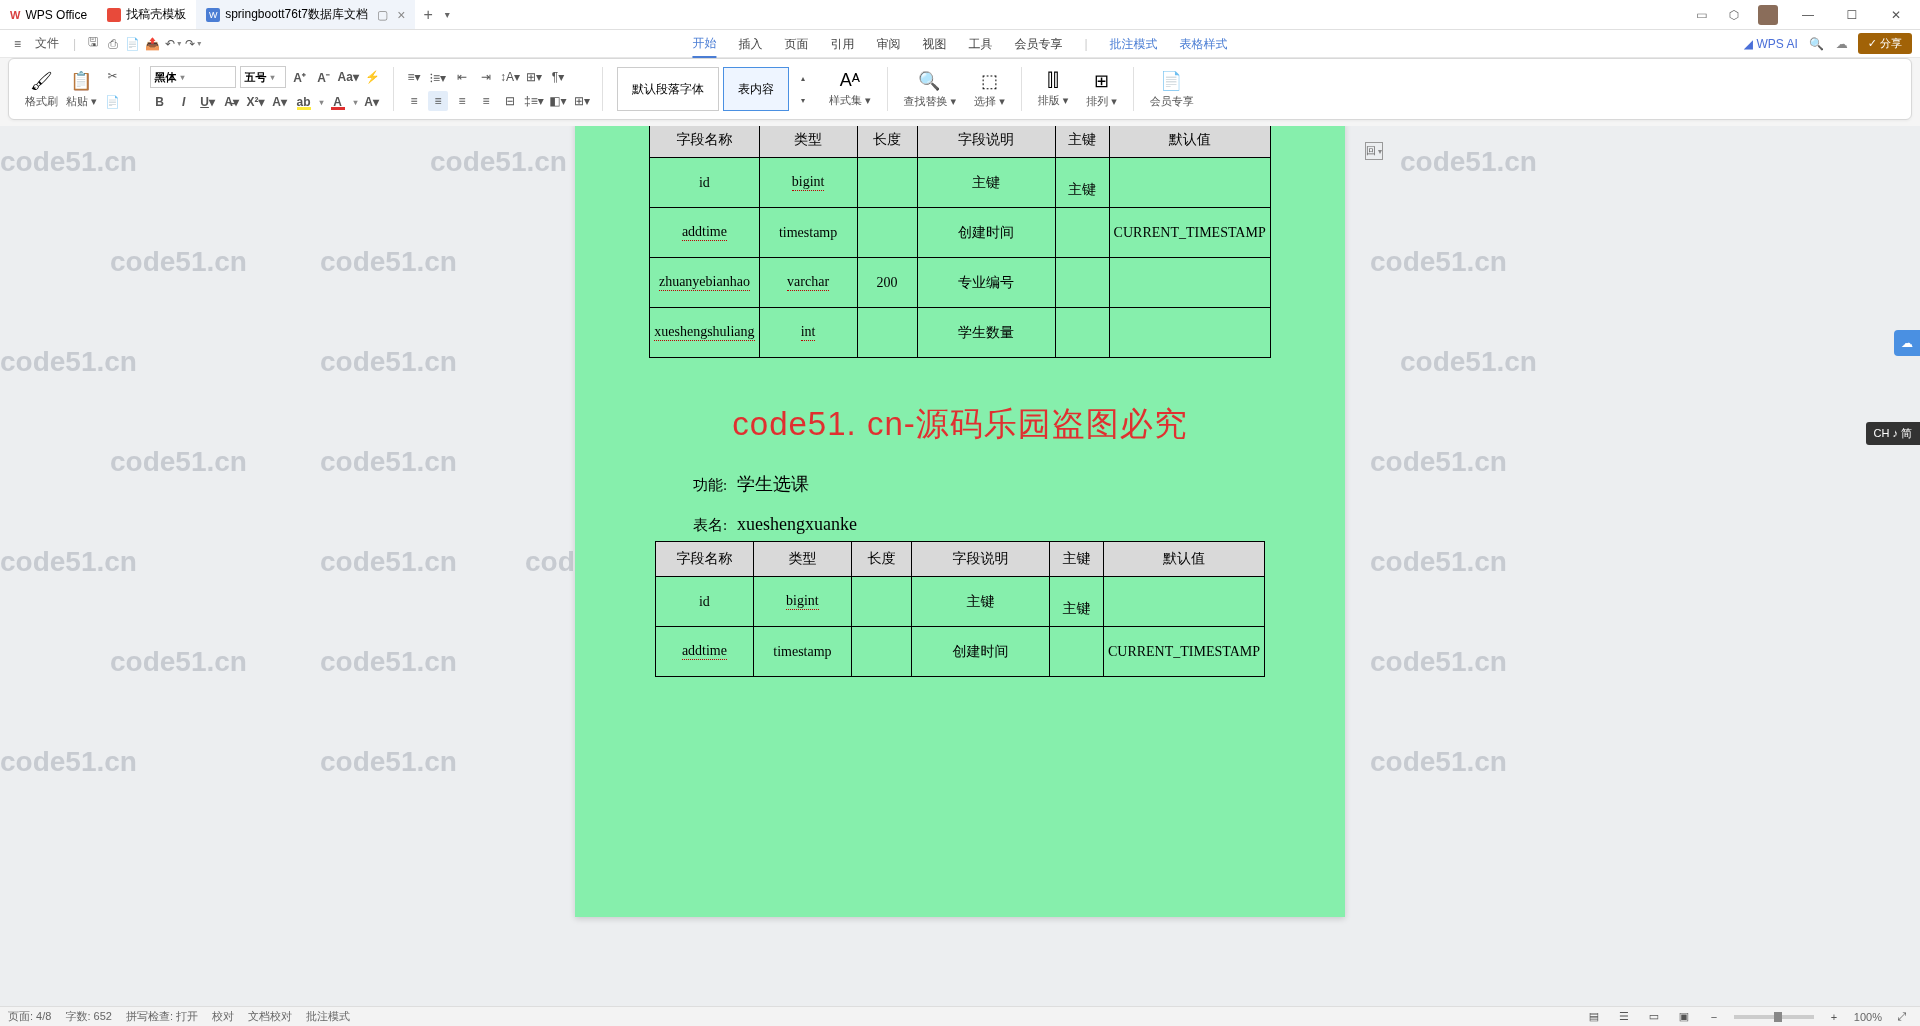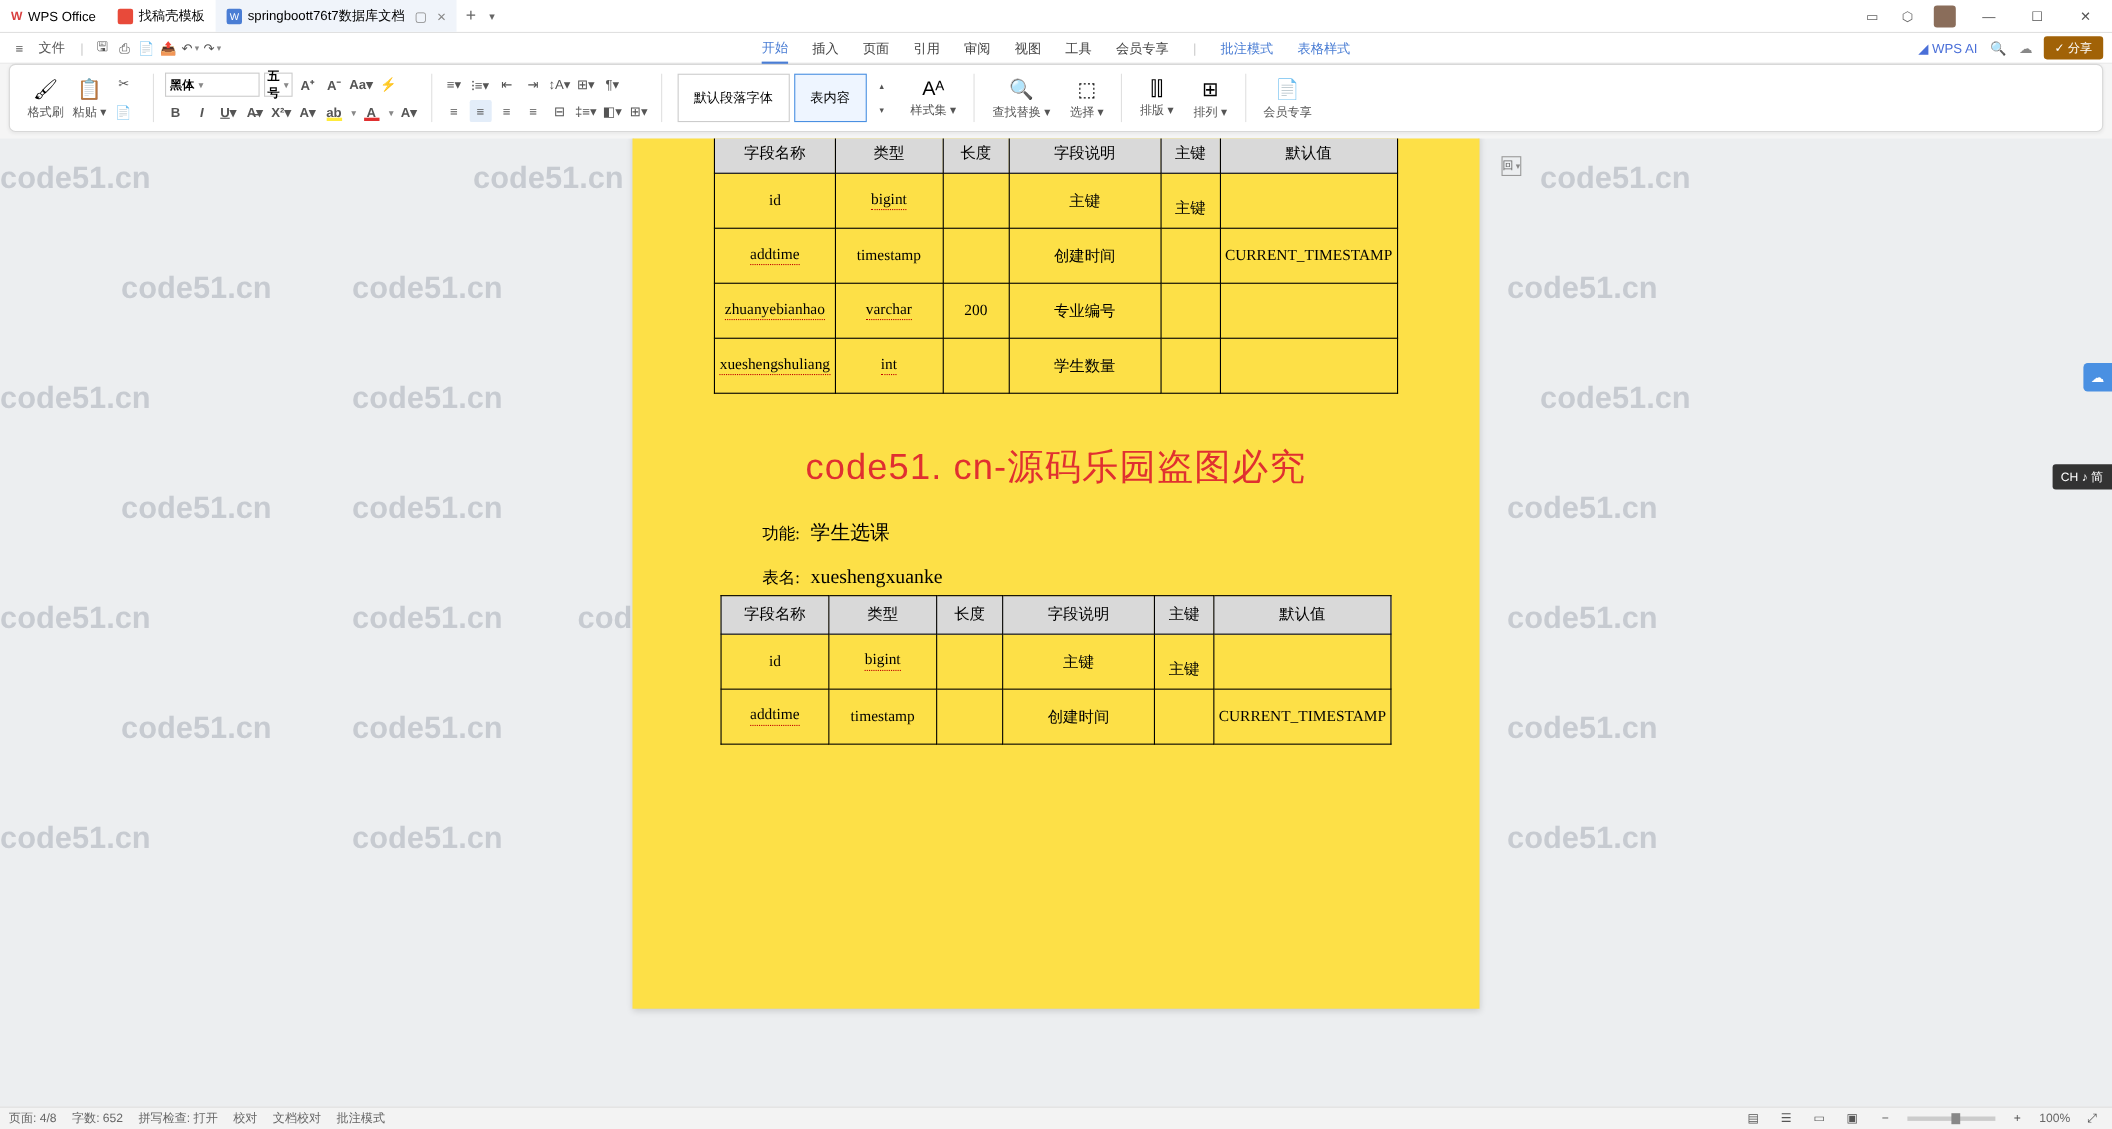--- a/index.html
+++ b/index.html
@@ -41,30 +41,30 @@
 .ribbon { height: 62px; background: #fff; border: 1px solid #d8d8d8; border-radius: 6px; margin: 0 8px 6px 8px; display: flex; align-items: center; padding: 4px 8px; gap: 6px; box-shadow: 0 1px 3px rgba(0,0,0,0.05); }
 .rgroup { display: flex; flex-direction: column; align-items: center; padding: 0 6px; gap: 2px; }
 .rgroup-h { display: flex; align-items: center; gap: 4px; padding: 0 4px; }
 .rgroup-row { display: flex; gap: 4px; align-items: center; }
 .rgroup-label { font-size: 11px; color: #555; }
 .rbtn { display: inline-flex; align-items: center; justify-content: center; min-width: 20px; height: 20px; color: #555; cursor: pointer; border-radius: 2px; }
 .rsep { width: 1px; height: 44px; background: #e0e0e0; margin: 0 4px; }
 .dropdown { display: flex; align-items: center; border: 1px solid #ccc; height: 22px; padding: 0 4px; font-size: 11px; background: #fff; cursor: pointer; }
 .dropdown .caret { font-size: 8px; margin-left: 4px; color: #888; }
 .font-name { width: 86px; }
-.font-size { width: 26px; justify-content: center; }
+.font-size { width: 46px; }
 .style-preview { border: 1px solid #ccc; padding: 3px 14px; font-size: 12px; display: inline-flex; align-items: center; height: 44px; cursor: pointer; }
 .style-preview.sel { border: 1px solid #4a90e2; background: #eef5ff; }
 .big-icon { font-size: 18px; display: block; }
 
 
 .doc-wrap { position: absolute; top: 126px; left: 0; right: 0; bottom: 20px; background: #eceef0; overflow: hidden; }
 .watermarks { position: absolute; inset: 0; pointer-events: none; }
 .wm { position: absolute; color: #c7cbd1; font-size: 28px; font-family: Arial, sans-serif; white-space: nowrap; font-weight: bold; }
-.paper { position: absolute; left: 50%; transform: translateX(-50%); top: -4px; width: 770px; background: #fde047; box-shadow: 0 2px 6px rgba(0,0,0,0.15); padding: 0 0 200px 0; }
+.paper { position: absolute; left: 50%; transform: translateX(-50%); top: -4px; width: 770px; background: #86efac; box-shadow: 0 2px 6px rgba(0,0,0,0.15); padding: 0 0 200px 0; }
 .paper-right-mark { position: absolute; top: 16px; left: 50%; margin-left: 405px; width: 18px; height: 18px; border: 1px solid #999; font-size: 10px; color: #666; display: flex; align-items: center; justify-content: center; }
 .caret-small { font-size: 8px; margin-left: 2px; color: #888; }
 
 
 .db-table { border-collapse: collapse; margin: 0 auto 40px auto; font-family: "SimSun", serif; font-size: 14px; }
 .db-table th, .db-table td { border: 1px solid #000; padding: 8px 4px; text-align: center; vertical-align: middle; }
 .db-table th { background: #d9d9d9; font-weight: normal; height: 34px; }
 .db-table td { height: 50px; }
 .col-name { width: 98px; }
 .col-type { width: 98px; }

